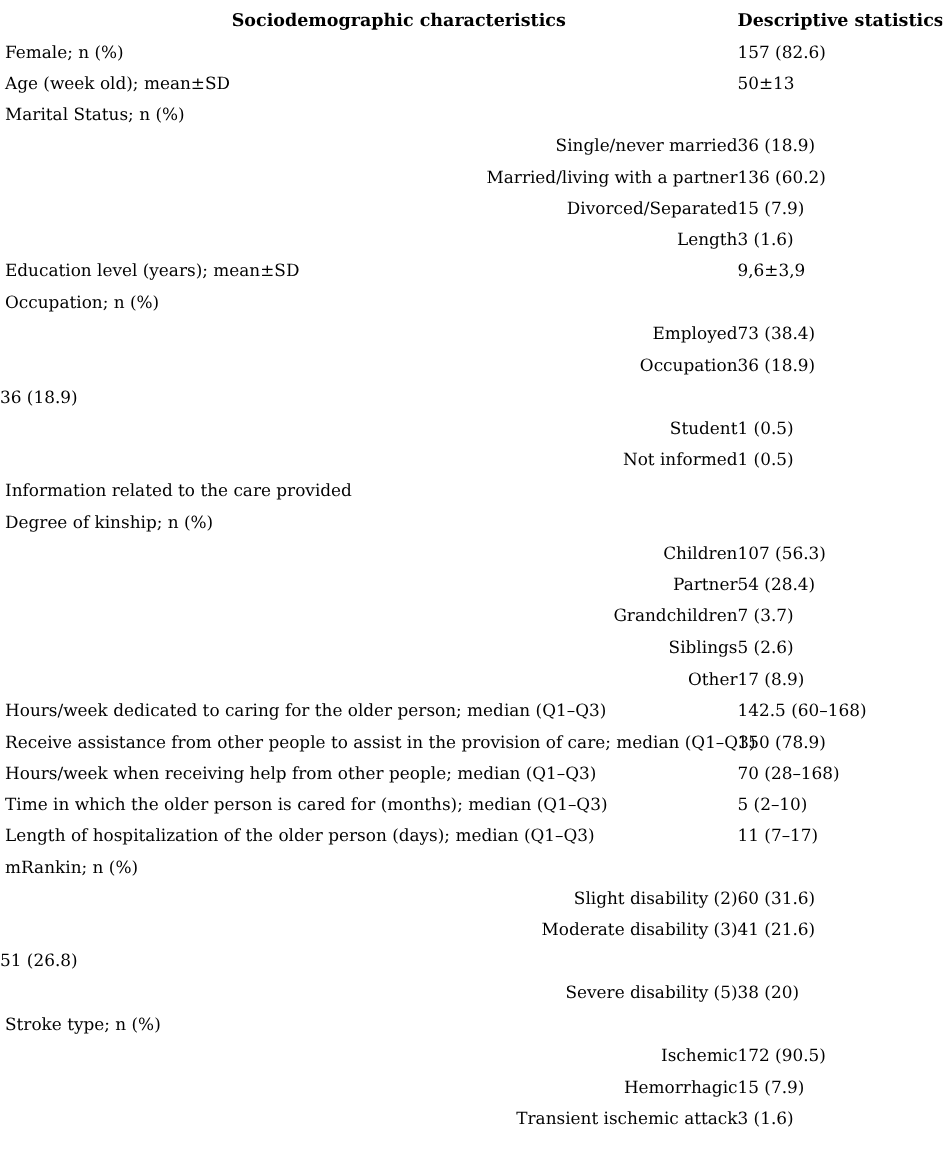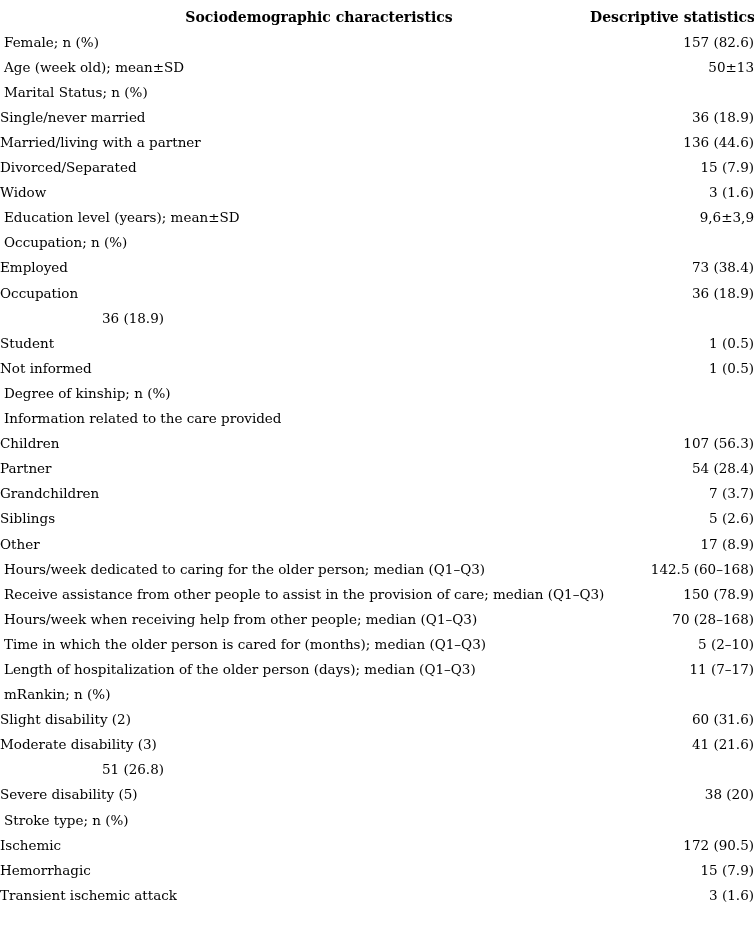--- a/index.html
+++ b/index.html
@@ -20,27 +20,27 @@
     align-items: center;
   }
   .col1 {
     width: 590px;
     box-sizing: border-box;
     white-space: nowrap;
     overflow: visible;
   }
   .col2 {
     width: 164px;
-    text-align: right;
+    text-align: left;
     white-space: nowrap;
   }
   .header-row { font-weight: bold; font-size: 14px; margin-left: 48px; }
   .header-row .col1 { text-align: center; }
   .row.section .col1 { text-align: left; padding-left: 4px; }
-  .row.sub .col1 { text-align: left; }
+  .row.sub .col1 { text-align: right; }
 </style>
 </head>
 <body>
 
 <div class="table-wrap">
   <div class="row header-row">
     <div class="col1">Sociodemographic characteristics</div>
     <div class="col2">Descriptive statistics</div>
   </div>
   <div>
@@ -55,28 +55,28 @@
       <div class="row section">
         <div class="col1">Marital Status; n (%)</div>
         <div class="col2"></div>
       </div>
       <div class="row sub">
         <div class="col1">Single/never married</div>
         <div class="col2">36 (18.9)</div>
       </div>
       <div class="row sub">
         <div class="col1">Married/living with a partner</div>
-        <div class="col2">136 (44.6)</div>
+        <div class="col2">136 (60.2)</div>
       </div>
       <div class="row sub">
         <div class="col1">Divorced/Separated</div>
         <div class="col2">15 (7.9)</div>
       </div>
       <div class="row sub">
-        <div class="col1">Widow</div>
+        <div class="col1">Length</div>
         <div class="col2">3 (1.6)</div>
       </div>
       <div class="row section">
         <div class="col1">Education level (years); mean±SD</div>
         <div class="col2">9,6±3,9</div>
       </div>
       <div class="row section">
         <div class="col1">Occupation; n (%)</div>
         <div class="col2"></div>
       </div>
@@ -93,25 +93,25 @@
       </div>
       <div class="row sub">
         <div class="col1">Student</div>
         <div class="col2">1 (0.5)</div>
       </div>
       <div class="row sub">
         <div class="col1">Not informed</div>
         <div class="col2">1 (0.5)</div>
       </div>
       <div class="row section">
-        <div class="col1">Degree of kinship; n (%)</div>
+        <div class="col1">Information related to the care provided</div>
         <div class="col2"></div>
       </div>
       <div class="row section">
-        <div class="col1">Information related to the care provided</div>
+        <div class="col1">Degree of kinship; n (%)</div>
         <div class="col2"></div>
       </div>
       <div class="row sub">
         <div class="col1">Children</div>
         <div class="col2">107 (56.3)</div>
       </div>
       <div class="row sub">
         <div class="col1">Partner</div>
         <div class="col2">54 (28.4)</div>
       </div>

